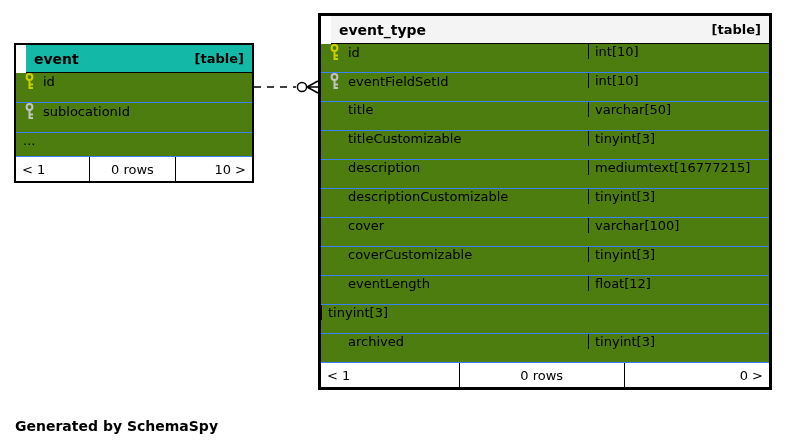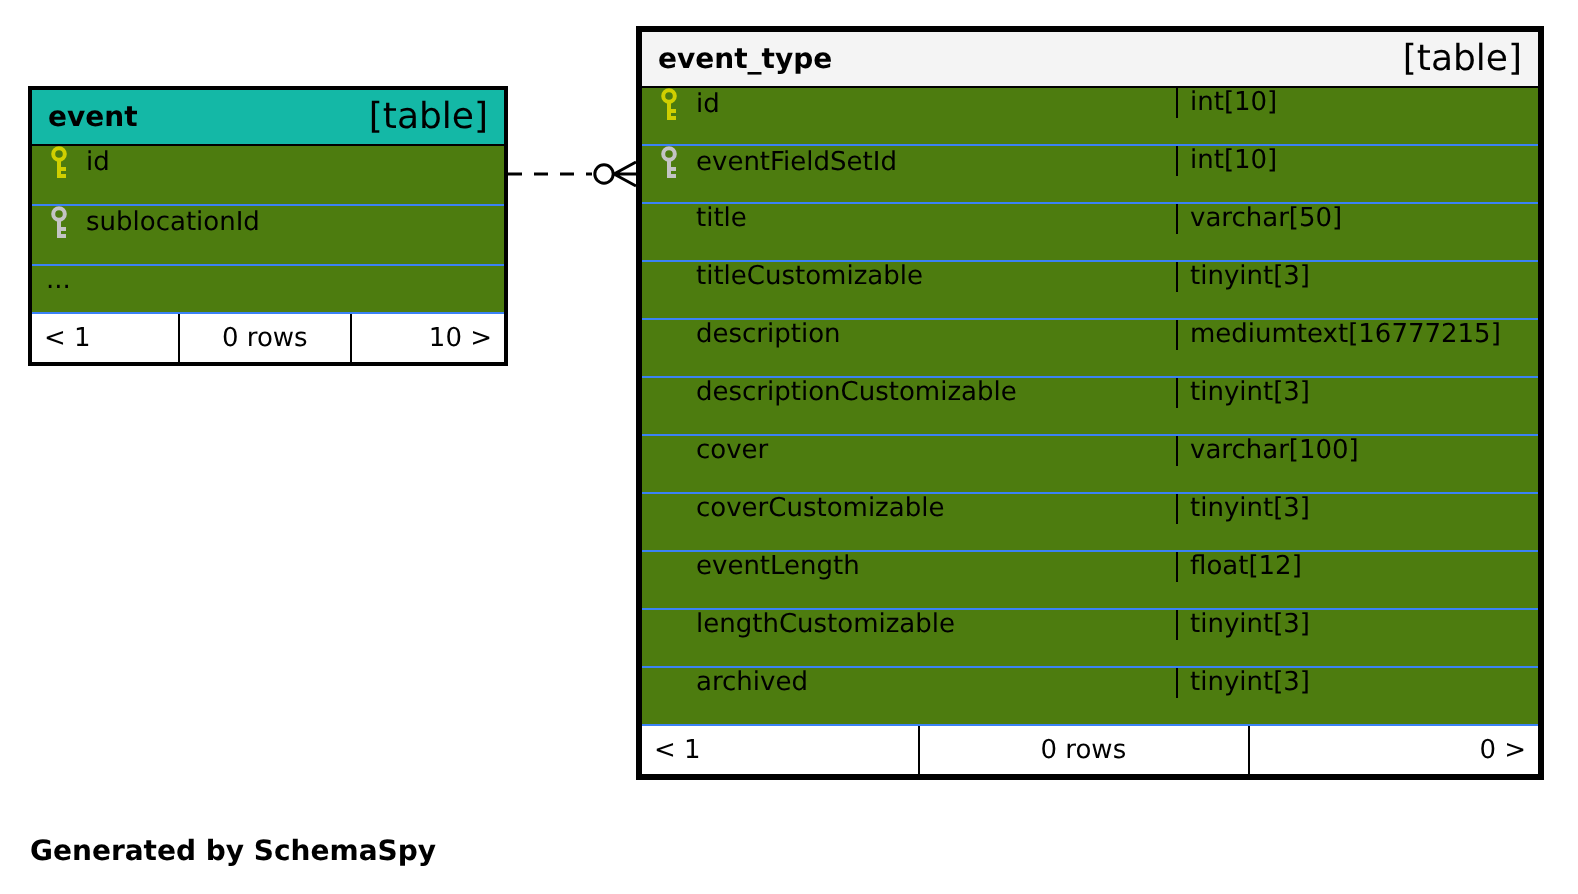--- a/index.html
+++ b/index.html
@@ -7,23 +7,23 @@
               font-family:"DejaVu Sans", sans-serif; }
   #canvas { position:relative; width:789px; height:447px; background:#ffffff; }
 
   .db-table { position:absolute; background:#ffffff; border:2px solid #000;
               font-size:13px; color:#000; }
   .tbl-event      { left:14px;  top:43px;  width:240px; }
   .tbl-event_type { left:318px; top:13px;  width:454px; border-width:3px; }
 
   .tbl-header { display:flex; justify-content:space-between; align-items:center;
                 background:#f4f4f4; border-bottom:1px solid #000;
-                padding:4px 8px; height:28px; }
+                padding:4px 8px; height:28px;margin-left:10px; }
   .tbl-name  { font-weight:bold; font-size:14px; }
-  .tbl-badge { font-size:18px; }
+  .tbl-badge { font-size:13px;font-weight:bold; }
 
   .tbl-row { display:flex; align-items:flex-start; border-bottom:1px solid #3b82f6;
              height:29px; background:#4d7c0f; }
   .tbl-event .tbl-row { height:30px; }
   .tbl-event .tbl-row.ellipsis { height:24px; }
 
   .cell { display:flex; align-items:center; }
   .cell.name { flex:1; padding-left:7px; overflow:hidden; white-space:nowrap; }
   .tbl-event_type .cell.name { flex:none; width:267px; }
   .cell.type { flex:1; border-left:1px solid #000; padding-left:6px;
@@ -197,24 +197,20 @@
         <div class="tbl-row">
     <span class="cell name">
       <span class="key-slot"></span>
       <span class="col-name">eventLength</span>
     </span>
     <span class="cell type">
       <span class="col-type">float[12]</span>
     </span>
   </div>
         <div class="tbl-row">
-    <span class="cell name">
-      <span class="key-slot"></span>
-      <span class="col-name">lengthCustomizable</span>
-    </span>
     <span class="cell type">
       <span class="col-type">tinyint[3]</span>
     </span>
   </div>
         <div class="tbl-row">
     <span class="cell name">
       <span class="key-slot"></span>
       <span class="col-name">archived</span>
     </span>
     <span class="cell type">

